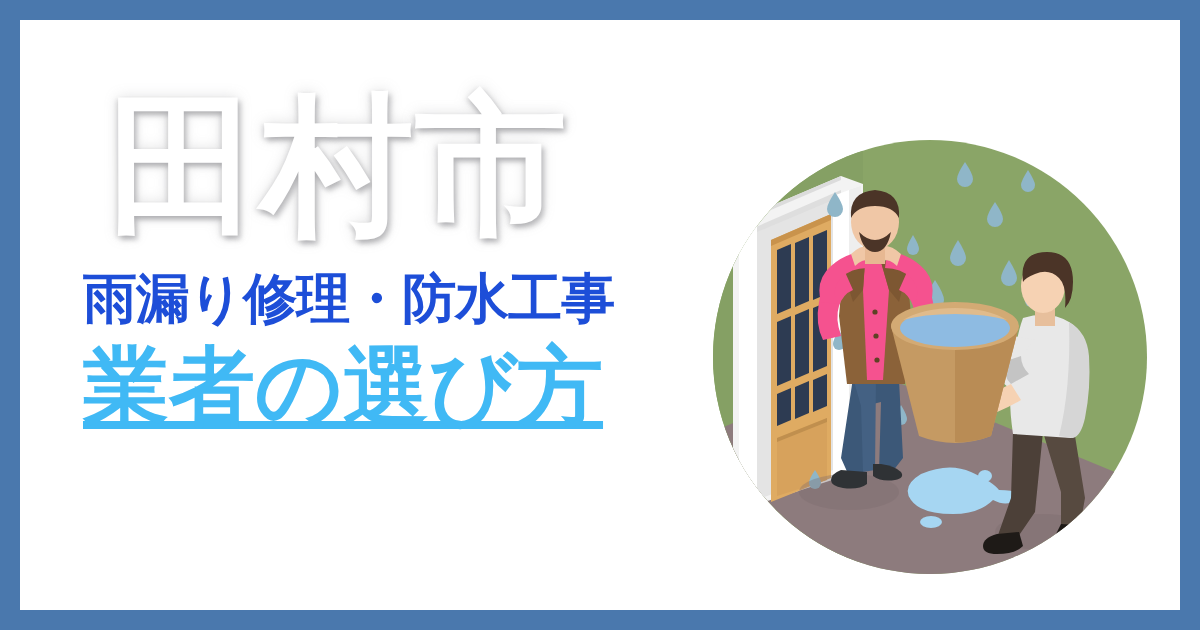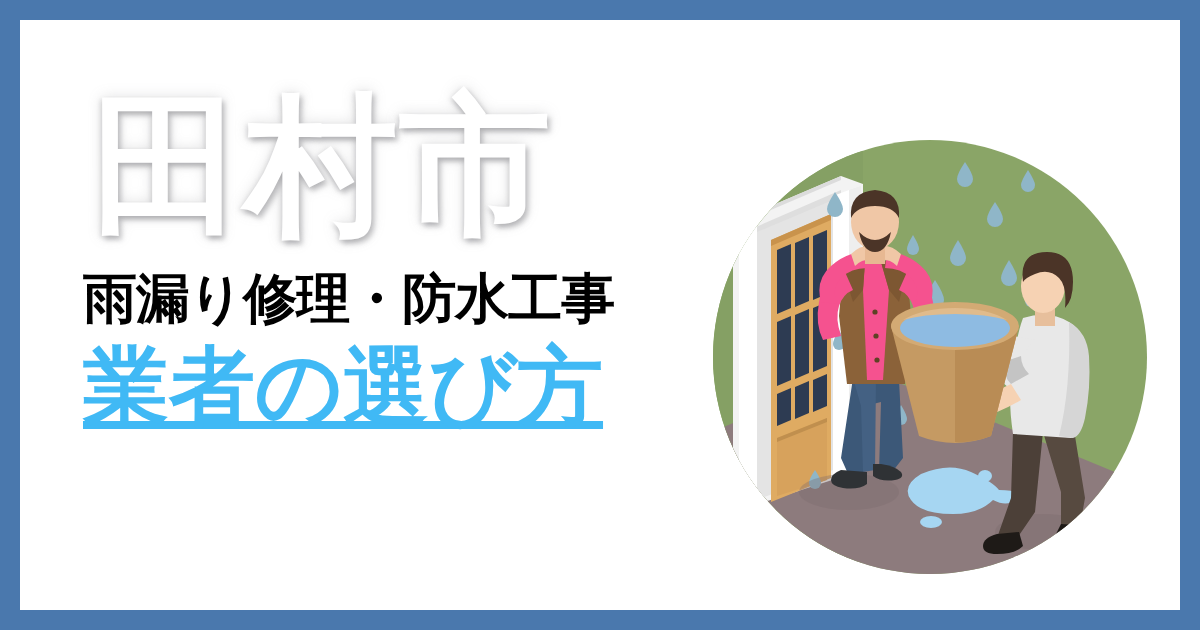--- a/index.html
+++ b/index.html
@@ -34,27 +34,27 @@
     font-size:152px;
     line-height:1.12;
     font-weight:700;
     color:#ffffff;
     letter-spacing:2px;
     text-shadow:
        3px 4px 5px rgba(120,120,125,0.40),
        0px 0px 14px rgba(140,140,145,0.28),
       -2px 2px 4px rgba(130,130,135,0.22);
     white-space:nowrap;
-    margin-left:16px;
+    margin-left:32px;
   }
 
   #subtitle {
     font-size:54px;
     font-weight:700;
-    color:#000000;
+    color:#1d4ed8;
     letter-spacing:-1px;
     line-height:1.2;
     margin-top:16px;
     margin-left:8px;
     white-space:nowrap;
   }
 
   #headline {
     font-size:86px;
     font-weight:700;

